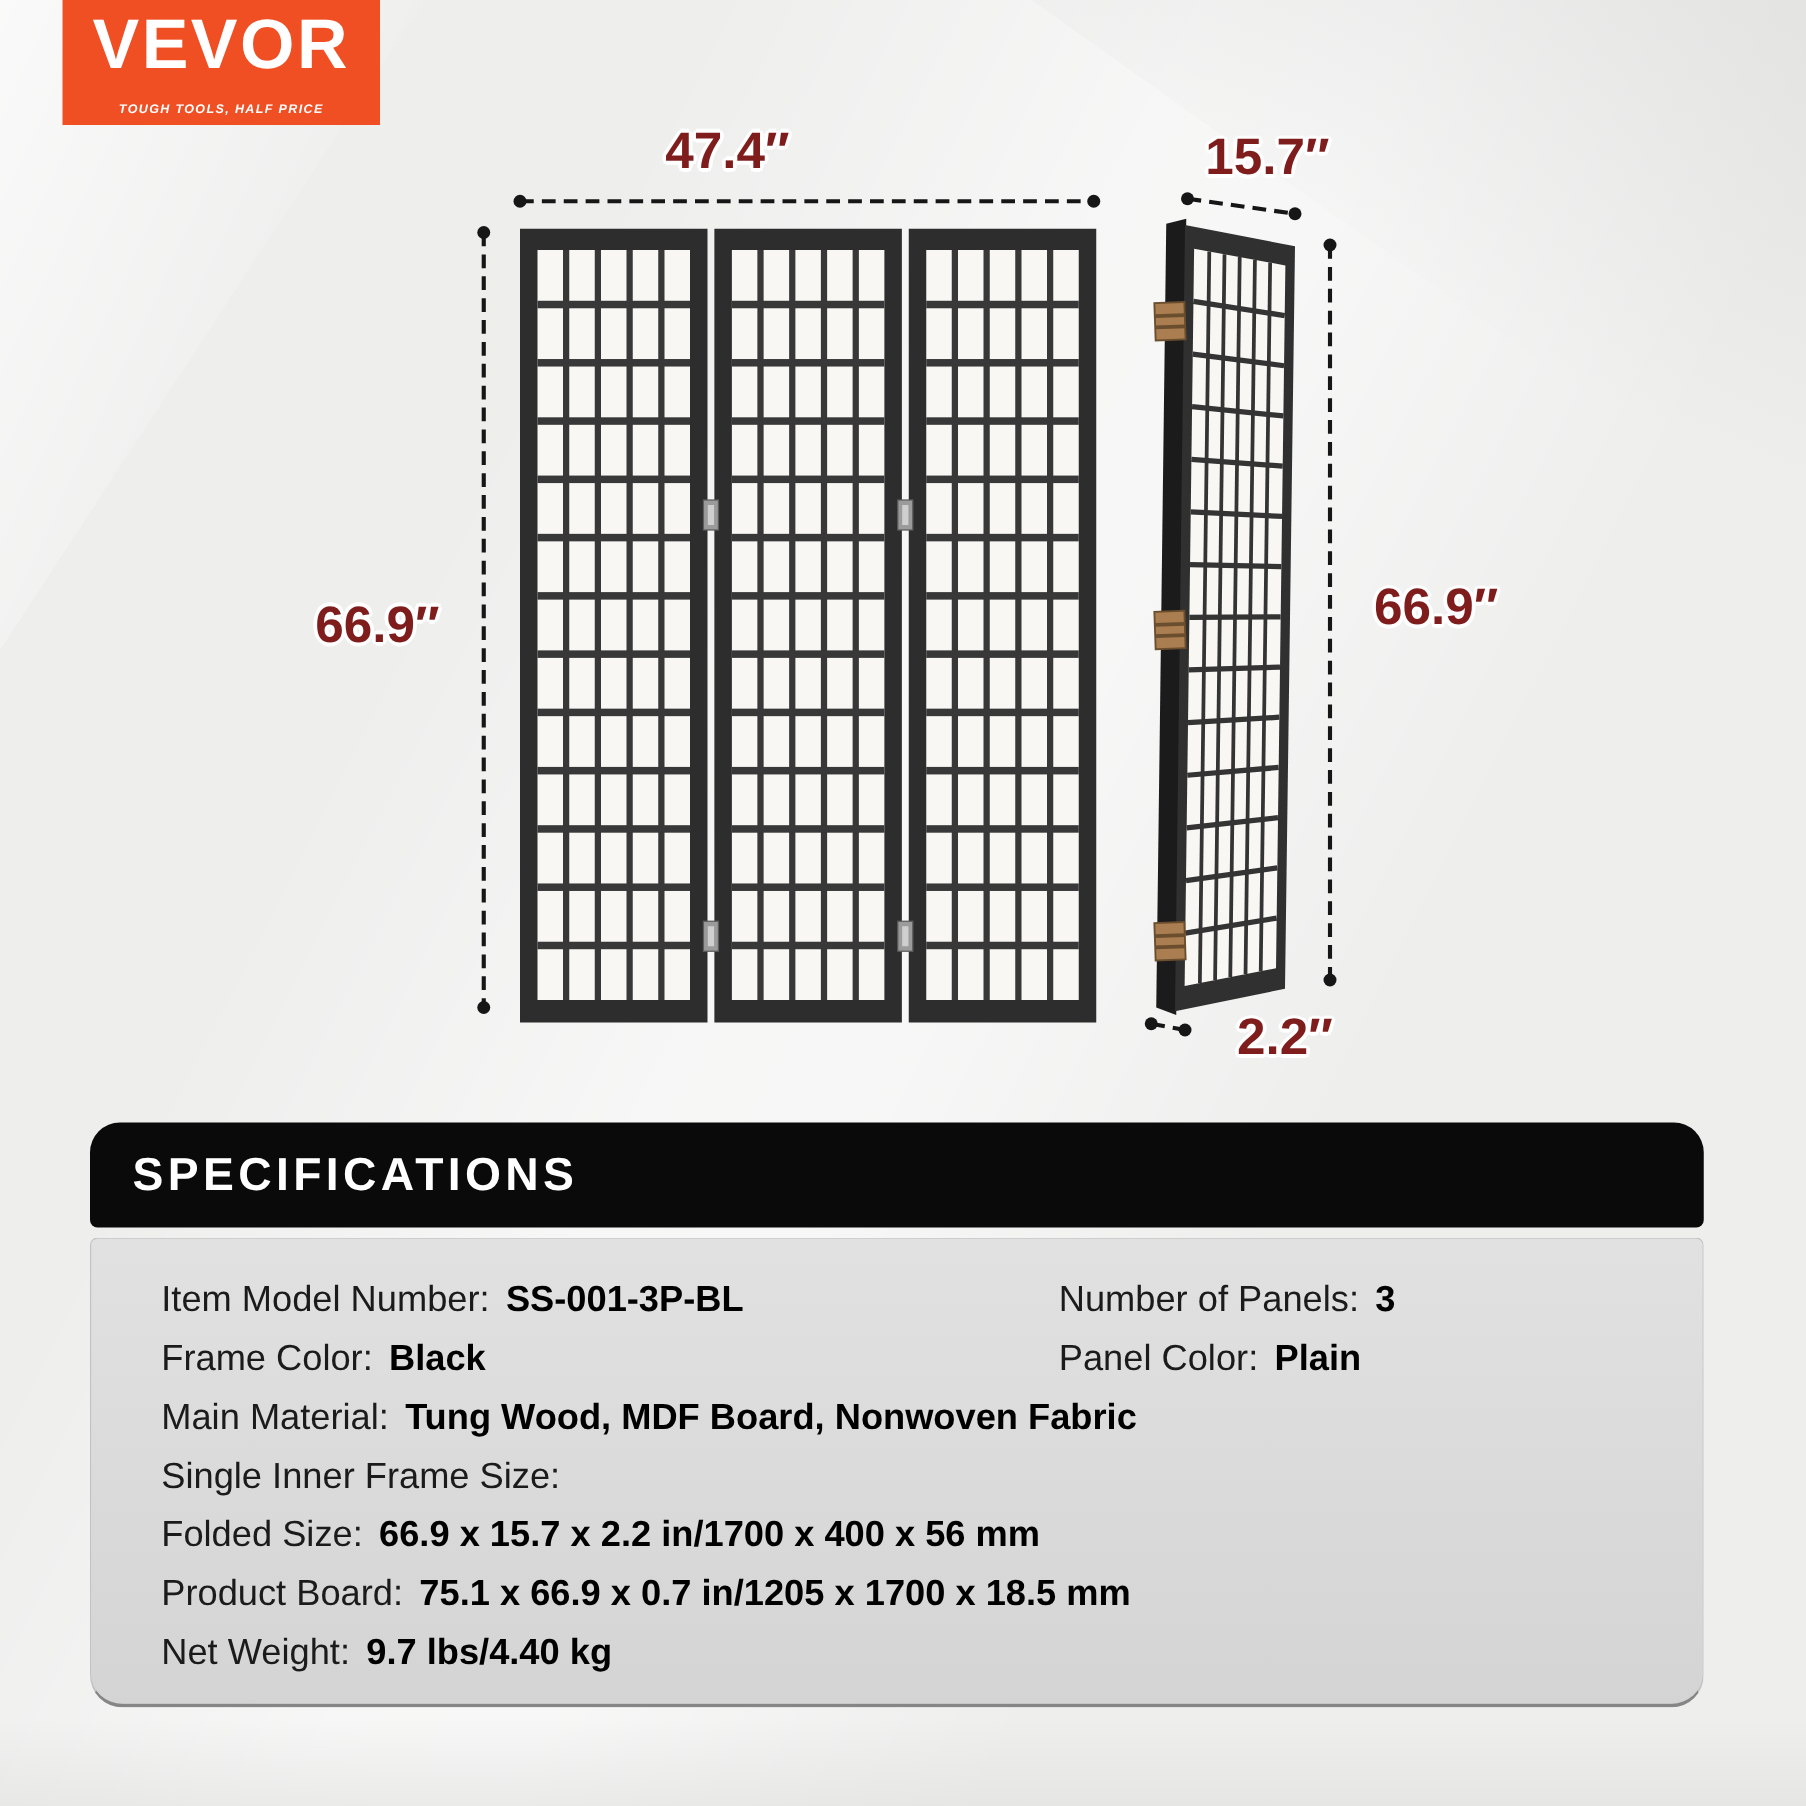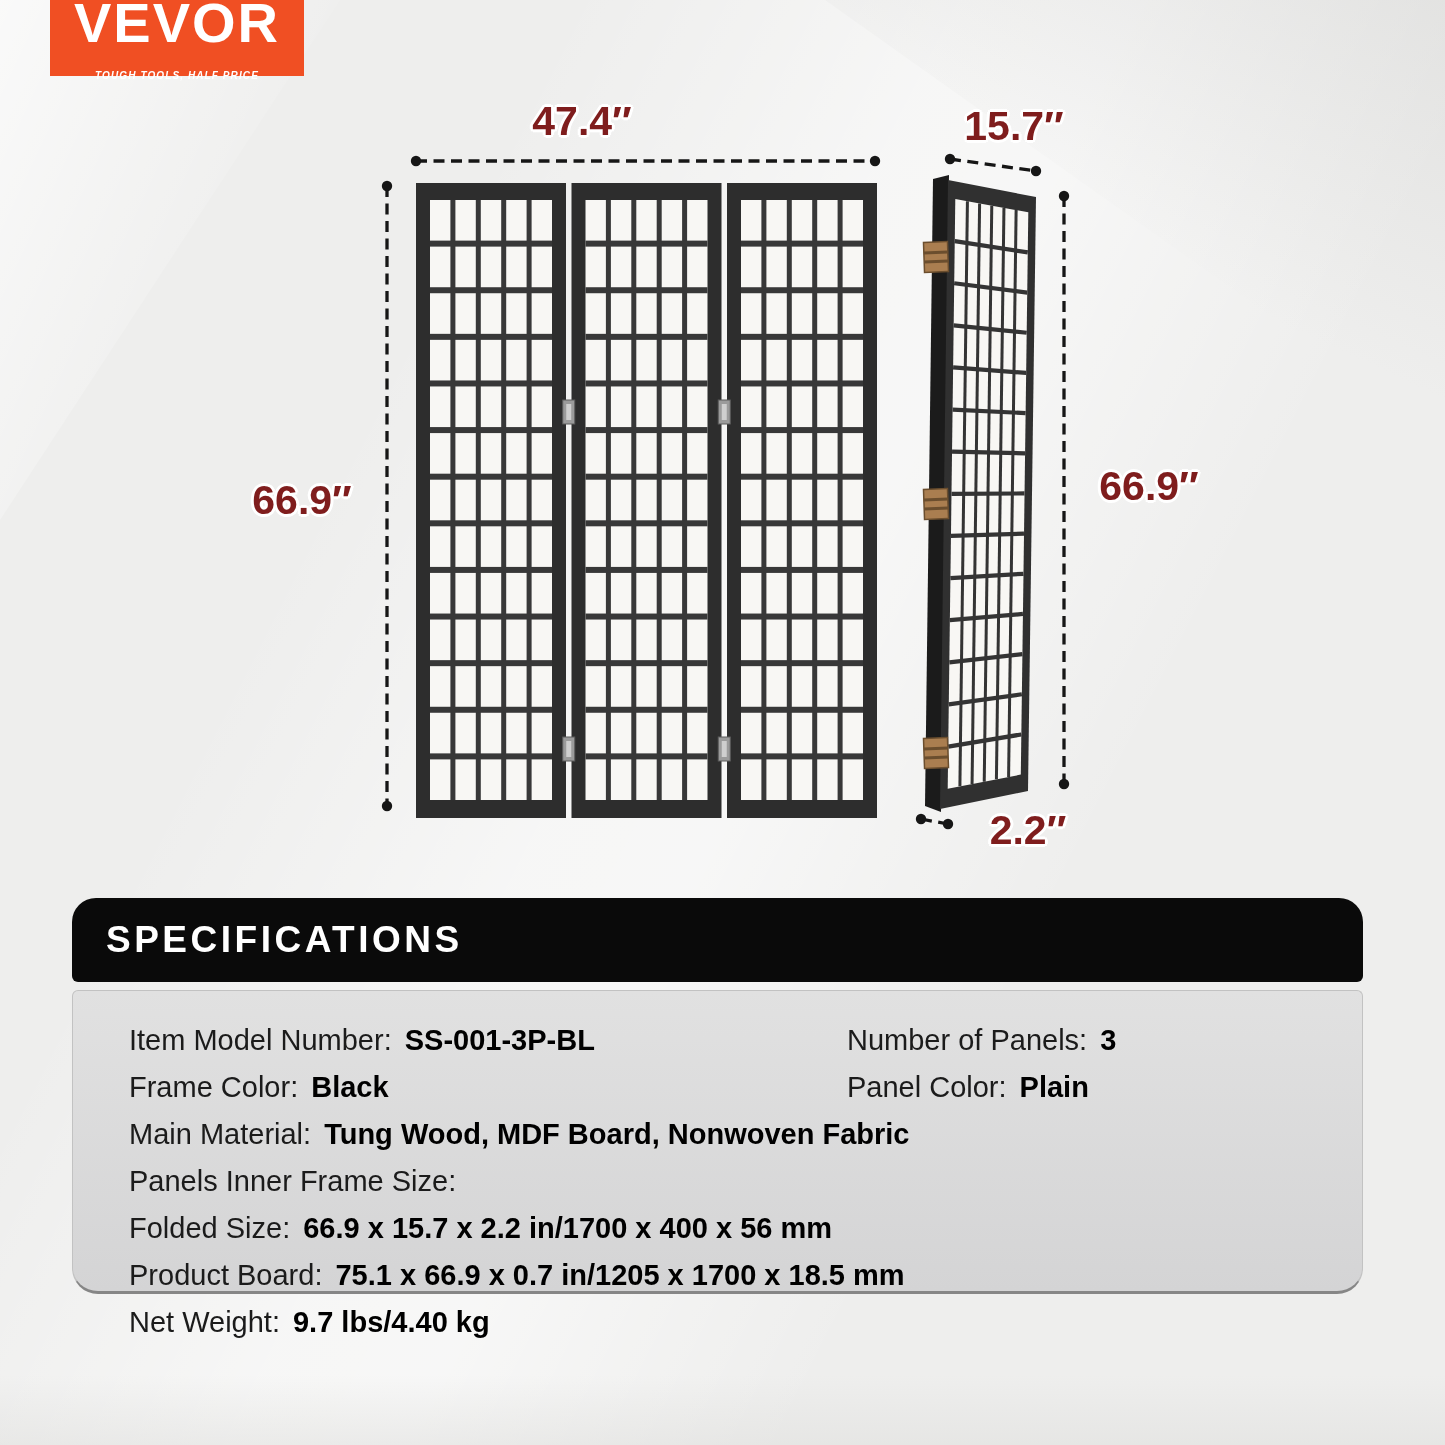--- a/index.html
+++ b/index.html
@@ -22,21 +22,21 @@
     position:absolute;right:0;top:0;width:620px;height:440px;pointer-events:none;
     background:linear-gradient(205deg,rgba(208,208,206,.4),rgba(208,208,206,0) 55%);
     clip-path:polygon(100% 0,100% 100%,0 0);
   }
   .facet-b{
     position:absolute;left:0;bottom:0;width:1445px;height:70px;pointer-events:none;
     background:linear-gradient(0deg,rgba(222,222,220,.5),rgba(222,222,220,0));
   }
   
   .logo{
-    position:absolute;left:50px;top:0;width:254px;height:76px;background:#f04f23;
+    position:absolute;left:50px;top:0;width:254px;height:100px;background:#f04f23;
     display:flex;flex-direction:column;align-items:center;justify-content:center;color:#fff;
   }
   .logo-word{font-size:56px;font-weight:800;letter-spacing:2px;line-height:1;}
   .logo-tag{font-size:10px;font-weight:700;letter-spacing:1.1px;margin-top:19px;white-space:nowrap;font-style:italic;}
   
   .hero-svg{position:absolute;left:0;top:0;}
   .dash{stroke:#161616;stroke-width:3.3;stroke-dasharray:11 6.5;fill:none;}
   .dot{fill:#161616;}
   .dim{
     position:absolute;transform:translate(-50%,-50%);
@@ -45,21 +45,21 @@
                 2px 2px 0 #fff,-2px 2px 0 #fff,2px -2px 0 #fff,-2px -2px 0 #fff;
   }
   
   .specs{position:absolute;left:72px;top:898px;width:1291px;}
   .specs-head{
     height:84px;background:#0a0a0a;border-radius:24px 24px 6px 6px;
     display:flex;align-items:center;padding-left:34px;box-sizing:border-box;
   }
   .specs-title{color:#ffffff;font-size:37px;font-weight:700;letter-spacing:3.5px;}
   .specs-body{
-    margin-top:8px;height:304px;box-sizing:border-box;
+    margin-top:8px;height:376px;box-sizing:border-box;
     background:linear-gradient(180deg,#e1e1e1,#d4d4d5);
     border:1px solid #c2c2c2;border-bottom:3px solid #868686;
     border-radius:6px 6px 26px 26px;
     padding:26px 30px 0 56px;
   }
   .srow{height:47px;display:flex;align-items:center;font-size:29px;color:#1b1b1b;}
   .srow.cols{display:grid;grid-template-columns:718px 1fr;}
   .cell{display:flex;align-items:center;}
   .val{font-weight:700;color:#000;margin-left:13px;white-space:nowrap;}
   .lbl{white-space:nowrap;}
@@ -221,21 +221,21 @@
         <div class="cell">
           <span class="lbl">Panel Color:</span>
           <span class="val">Plain</span>
         </div>
       </div>
       <div class="srow">
         <span class="lbl">Main Material:</span>
         <span class="val">Tung Wood, MDF Board, Nonwoven Fabric</span>
       </div>
       <div class="srow">
-        <span class="lbl">Panels Inner Frame Size:</span>
+        <span class="lbl">Single Inner Frame Size:</span>
       </div>
       <div class="srow">
         <span class="lbl">Folded Size:</span>
         <span class="val">66.9 x 15.7 x 2.2 in/1700 x 400 x 56 mm</span>
       </div>
       <div class="srow">
         <span class="lbl">Product Board:</span>
         <span class="val">75.1 x 66.9 x 0.7 in/1205 x 1700 x 18.5 mm</span>
       </div>
       <div class="srow">

